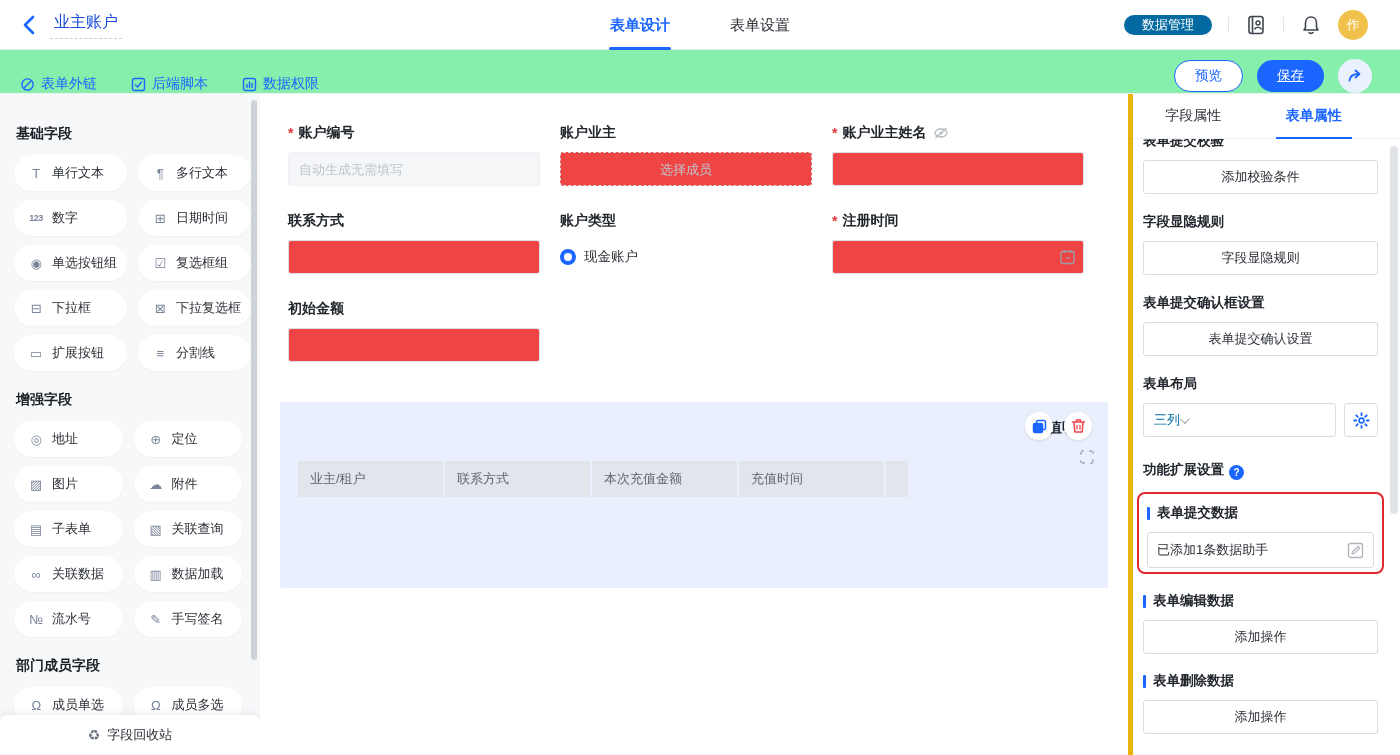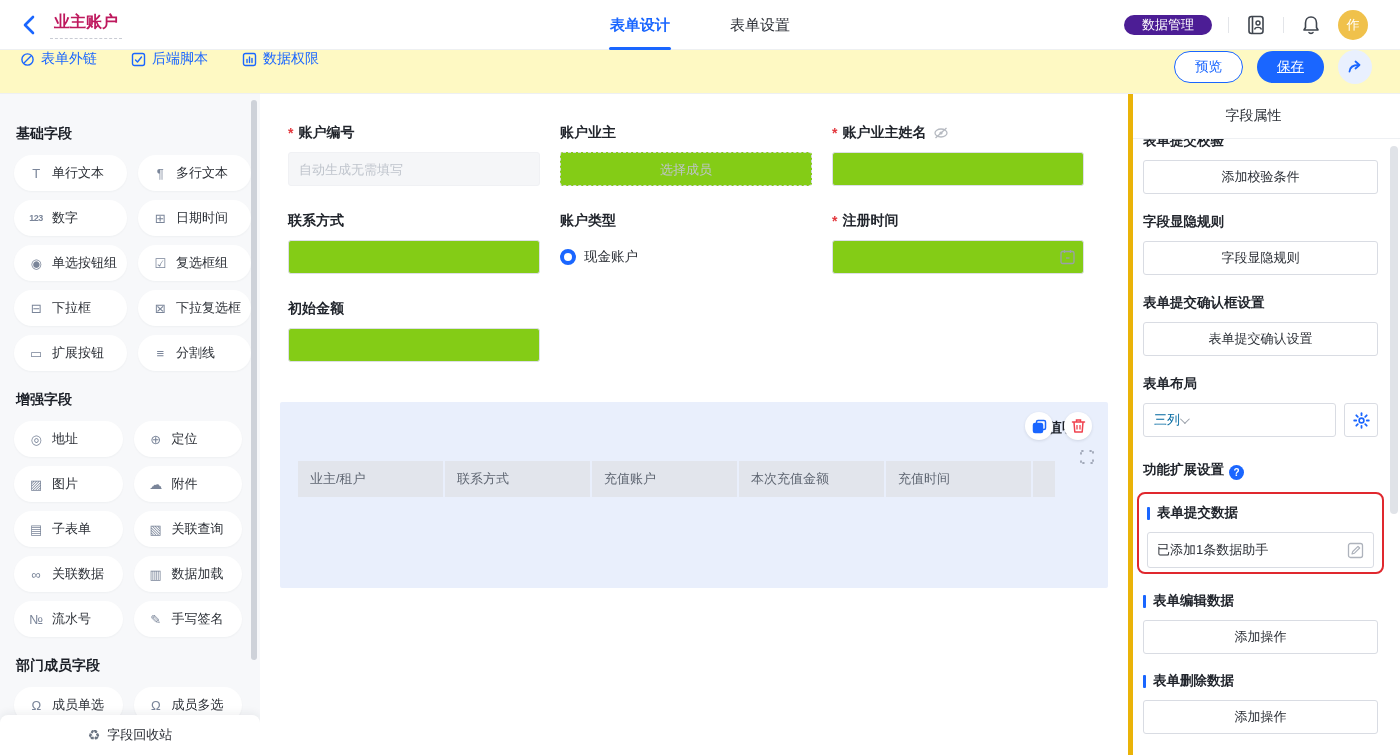--- a/index.html
+++ b/index.html
@@ -5,40 +5,40 @@
   * { margin:0; padding:0; box-sizing:border-box; }
   html,body { width:1400px; height:755px; overflow:hidden; background:#fff;
     font-family:"Liberation Sans","DejaVu Sans",sans-serif; color:#21252c; }
   .app { width:1400px; height:755px; display:flex; flex-direction:column; }
 
   
   .topbar { height:50px; flex:0 0 50px; display:flex; align-items:center;
     border-bottom:1px solid #eef0f2; position:relative; background:#fff; }
   .tb-left { display:flex; align-items:center; padding-left:18px; gap:8px; }
   .back-btn { display:flex; align-items:center; cursor:pointer; }
-  .app-title { font-size:16px; font-weight:700; color:#be185d;
+  .app-title { font-size:16px; font-weight:400; color:#1d4ed8;
     border-bottom:1px dashed #c9ccd4; padding:2px 4px 5px; }
   .tb-tabs { position:absolute; left:0; right:0; top:0; height:50px;
     display:flex; justify-content:center; gap:60px; pointer-events:none; }
   .tb-tab { position:relative; height:50px; display:flex; align-items:center;
     font-size:15px; color:#2b2f36; cursor:pointer; pointer-events:auto; }
   .tb-tab.active { color:#1a66ff; font-weight:700;text-align:right; }
   .tb-tab.active::after { content:""; position:absolute; left:50%; bottom:0;
     transform:translateX(-50%); width:62px; height:3px; background:#1a66ff; border-radius:2px; }
   .tb-right { margin-left:auto; display:flex; align-items:center; gap:16px; padding-right:32px; }
-  .btn-green { background:#4c1d95; color:#fff; font-size:13px; border:none;
+  .btn-green { background:#0369a1; color:#fff; font-size:13px; border:none;
     height:20px; padding:0 18px; border-radius:15px; cursor:pointer; }
   .vdiv { width:1px; height:16px; background:#e3e5e9; }
   .hicon { display:flex; align-items:center; cursor:pointer; }
   .avatar { width:30px; height:30px; border-radius:50%; background:#f0c14b;
     color:#fff; font-size:13px; display:flex; align-items:center; justify-content:center; cursor:pointer; }
 
   
-  .toolbar { height:44px; flex:0 0 44px; display:flex; align-items:flex-start;
-    border-bottom:1px solid #eef0f2; padding:0 28px 0 20px; background:#fef9c3;gap:32px; }
+  .toolbar { height:44px; flex:0 0 44px; display:flex; align-items:flex-end;
+    border-bottom:1px solid #eef0f2; padding:0 28px 0 20px; background:#86efac;gap:32px; }
   .tool-links { display:flex; gap:34px; }
   .tool-link { display:flex; align-items:center; gap:6px; color:#1a66ff;
     font-size:14px; cursor:pointer; }
   .tool-right { margin-left:auto; display:flex; align-items:center; gap:14px; }
   .btn-preview { height:32px; padding:0 20px; border-radius:16px; background:#fff;
     border:1px solid #1a66ff; color:#1a66ff; font-size:13.5px; cursor:pointer; }
   .btn-save { height:32px; padding:0 20px; border-radius:16px; background:#1a66ff;
     border:none; color:#fff; font-size:13.5px; cursor:pointer;text-decoration:underline; }
   .share-circle { width:34px; height:34px; border-radius:50%; background:#e9f0fe;
     display:flex; align-items:center; justify-content:center; cursor:pointer; }
@@ -65,21 +65,21 @@
   .sb-scroll { position:absolute; right:3px; top:6px; width:6px; height:560px;
     background:#ced2d9; border-radius:3px; }
 
   
   .canvas { flex:1; background:#fff; padding:30px 28px 0; min-width:0; }
   .frow { display:grid; grid-template-columns:252px 252px 252px; gap:20px; margin-bottom:26px; }
   .flabel { font-size:14px; font-weight:600; color:#21252c; margin-bottom:10px;
     display:flex; align-items:center; gap:4px; }
   .star { color:#e3383e; font-weight:600; margin-right:1px; }
   .finput { width:100%; height:34px; border:1px solid #dcdfe6; border-radius:3px;
-    padding:0 10px; font-size:13px; color:#333; background:#84cc16; outline:none;
+    padding:0 10px; font-size:13px; color:#333; background:#ef4444; outline:none;
     font-family:inherit; }
   .finput::placeholder { color:#bfc4cc; }
   .finput.filled { background:#f5f6f8; border-color:#f0f1f4; }
   .finput.dashed { border-style:dashed; border-color:#d6d9e0; text-align:center; }
   .datewrap { position:relative; }
   .datewrap .finput { padding-right:30px; }
   .date-ic { position:absolute; right:9px; top:9px; }
   .radio-row { display:flex; align-items:center; gap:8px; height:34px; }
   .radio-dot { width:16px; height:16px; border-radius:50%; border:4.5px solid #1a66ff;
     background:#fff; flex:0 0 16px; cursor:pointer; }
@@ -419,31 +419,31 @@
           </span>
         </div>
         <span class="sf-expand">
           <svg width="14" height="14" viewBox="0 0 14 14">
             <path d="M1 4.5 V1 H4.5 M9.5 1 H13 V4.5 M13 9.5 V13 H9.5 M4.5 13 H1 V9.5" fill="none" stroke="#8b93a3" stroke-width="1.4" stroke-dasharray="2.2 1.6"></path>
           </svg>
         </span>
         <div class="sf-table">
           <div class="sf-th">业主/租户</div>
           <div class="sf-th">联系方式</div>
-          <div class="sf-th">充值账户</div>
           <div class="sf-th">本次充值金额</div>
           <div class="sf-th">充值时间</div>
           <div class="sf-th stub"></div>
         </div>
       </div>
     </main>
 
     <aside class="panel">
       <div class="p-tabs">
         <div class="p-tab">字段属性</div>
+        <div class="p-tab active">表单属性</div>
       </div>
       <div class="p-content">
         <div class="p-label clip">表单提交校验</div>
         <button class="p-btn">添加校验条件</button>
 
         <div class="p-label">字段显隐规则</div>
         <button class="p-btn">字段显隐规则</button>
 
         <div class="p-label">表单提交确认框设置</div>
         <button class="p-btn">表单提交确认设置</button>

